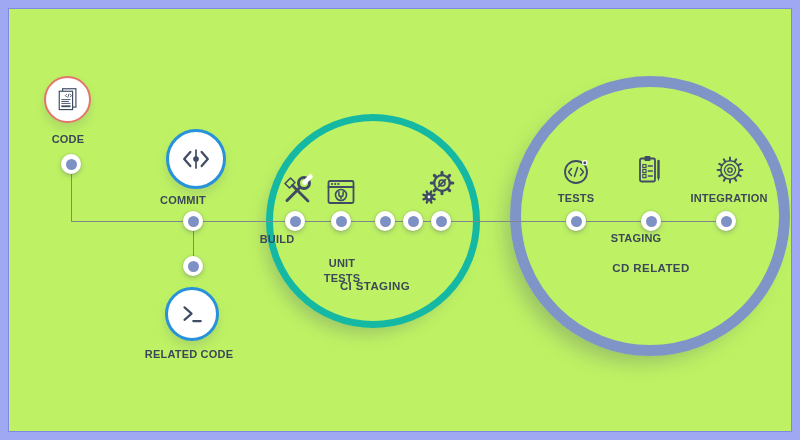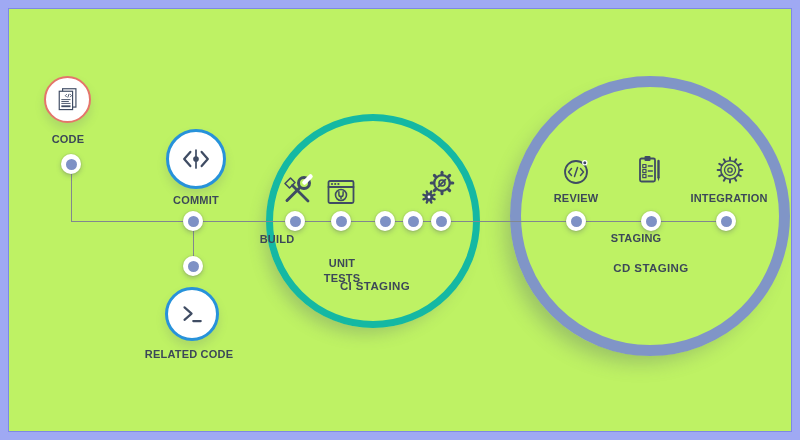--- a/index.html
+++ b/index.html
@@ -74,21 +74,21 @@
   <div class="node node-commit">
     <span>
       <svg width="34" height="34" viewBox="0 0 36 36" fill="none" stroke="#3f4c63" stroke-width="2.4" stroke-linecap="round" stroke-linejoin="round">
         <polyline points="12,10.5 5.5,18 12,25.5"></polyline>
         <polyline points="24,10.5 30.5,18 24,25.5"></polyline>
         <line x1="18" y1="8.5" x2="18" y2="27.5" stroke-width="1.8"></line>
         <circle cx="18" cy="18" r="3" fill="#3f4c63" stroke="none"></circle>
       </svg>
     </span>
   </div>
-  <div class="lbl" style="left:188px;top:185px;text-align:right;">COMMIT</div>
+  <div class="lbl" style="left:175px;top:185px;text-align:right;">COMMIT</div>
   <div class="dot" style="left:175px;top:203px;">
         <i></i>
       </div>
 
   <div class="dot" style="left:175px;top:248px;">
         <i></i>
       </div>
   <div class="node node-related">
     <span>
       <svg width="30" height="30" viewBox="0 0 36 36" fill="none" stroke="#3f4c63" stroke-width="2.6" stroke-linecap="round" stroke-linejoin="round">
@@ -180,21 +180,21 @@
       <circle cx="18" cy="19" r="11" stroke-width="1.8"></circle>
       <polyline points="13.5,15.5 10.5,19 13.5,22.5" stroke-width="1.5"></polyline>
       <polyline points="22.5,15.5 25.5,19 22.5,22.5" stroke-width="1.5"></polyline>
       <line x1="19.5" y1="14.5" x2="16.5" y2="23.5" stroke-width="1.5"></line>
       <circle cx="26.8" cy="9.8" r="2.1" fill="#3f4c63" stroke="#ffffff" stroke-width="1.2"></circle>
     </svg>
   </span>
   <div class="dot" style="left:558px;top:203px;">
         <i></i>
       </div>
-  <div class="lbl" style="left:568px;top:183px;">REVIEW</div>
+  <div class="lbl" style="left:568px;top:183px;">TESTS</div>
 
   <span class="icon" style="left:623px;top:144px;">
     <svg width="36" height="36" viewBox="0 0 36 36" fill="none" stroke="#3f4c63" stroke-linecap="round" stroke-linejoin="round">
       <rect x="9" y="6.5" width="15" height="23" rx="1.5" stroke-width="1.8"></rect>
       <rect x="13.5" y="4" width="6" height="5" rx="1" fill="#3f4c63" stroke="none"></rect>
       <rect x="11.8" y="12.5" width="3.2" height="3.2" stroke-width="1.2"></rect>
       <rect x="11.8" y="17.5" width="3.2" height="3.2" stroke-width="1.2"></rect>
       <rect x="11.8" y="22.5" width="3.2" height="3.2" stroke-width="1.2"></rect>
       <line x1="17.3" y1="14.1" x2="21.3" y2="14.1" stroke-width="1.5"></line>
       <line x1="17.3" y1="19.1" x2="21.3" y2="19.1" stroke-width="1.5"></line>
@@ -229,16 +229,16 @@
         <circle r="5.5" stroke-width="1.3"></circle>
         <circle r="2.2" stroke-width="1.3"></circle>
       </g>
     </svg>
   </span>
   <div class="dot" style="left:708px;top:203px;">
         <i></i>
       </div>
   <div class="lbl" style="left:721px;top:183px;">INTEGRATION</div>
 
-  <div class="lbl group" style="left:643px;top:253px;">CD STAGING</div>
+  <div class="lbl group" style="left:643px;top:253px;">CD RELATED</div>
 
 </div>
 </div>
 
 </body></html>

